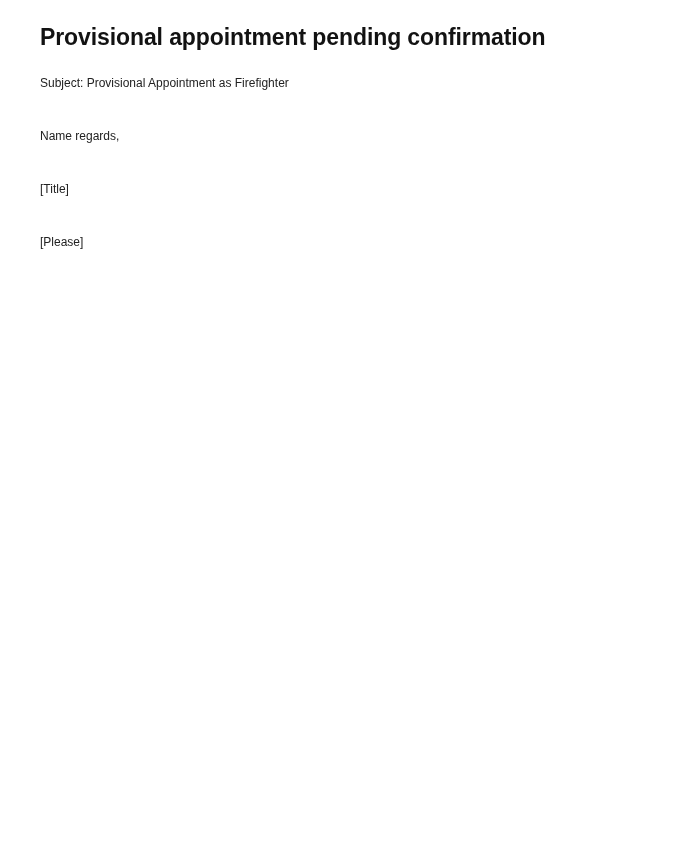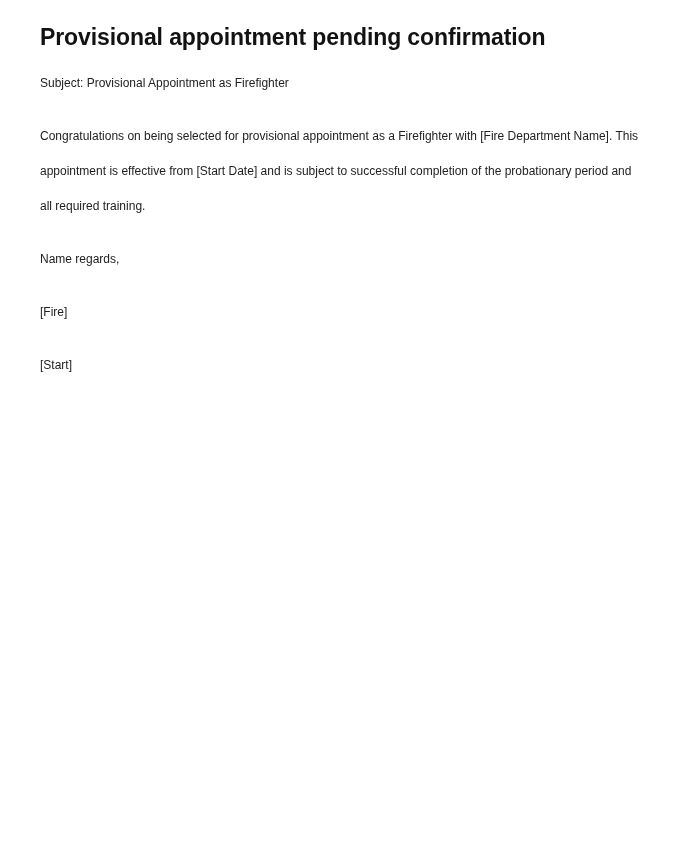--- a/index.html
+++ b/index.html
@@ -55,24 +55,23 @@
 
 <div class="document">
 
   <h1 class="doc-title">Provisional appointment pending confirmation</h1>
 
   <div class="doc-body">
 
     <p class="paragraph">Subject: Provisional Appointment as Firefighter</p>
 
 
-    <p class="paragraph">Congratulations on being selected for provisional appointment as a Firefighter with [Fire Department Name]. This appointment is effective from [Start Date] and is subject to successful completion of the probationary period and all required training.</p>
 
 
 
     <p class="paragraph">Name regards,</p>
 
-    <p class="paragraph">[Fire]</p>
+    <p class="paragraph">[Title]</p>
 
-    <p class="paragraph">[Start]</p>
+    <p class="paragraph">[Please]</p>
 
   </div>
 </div>
 
 </body></html>

